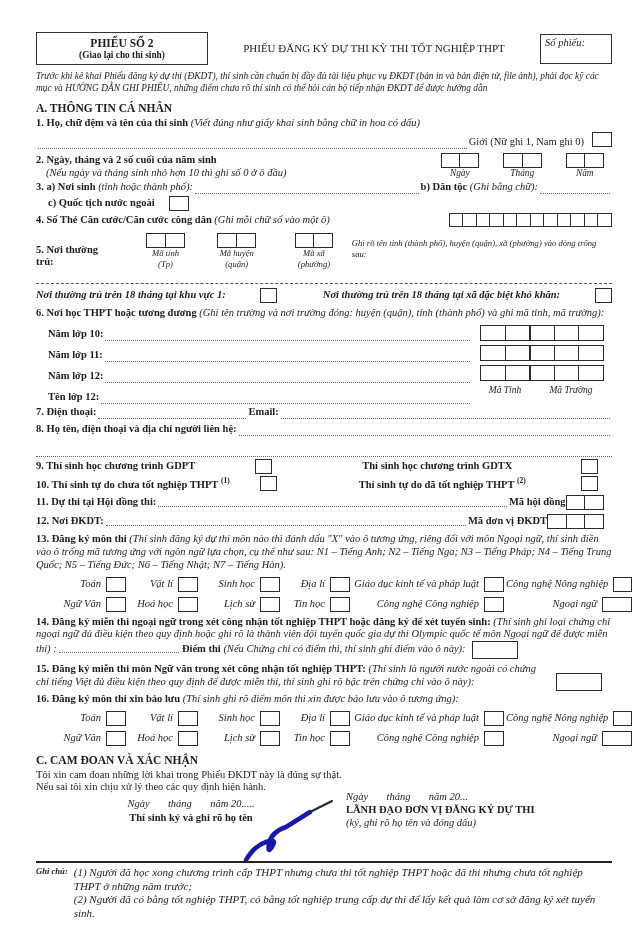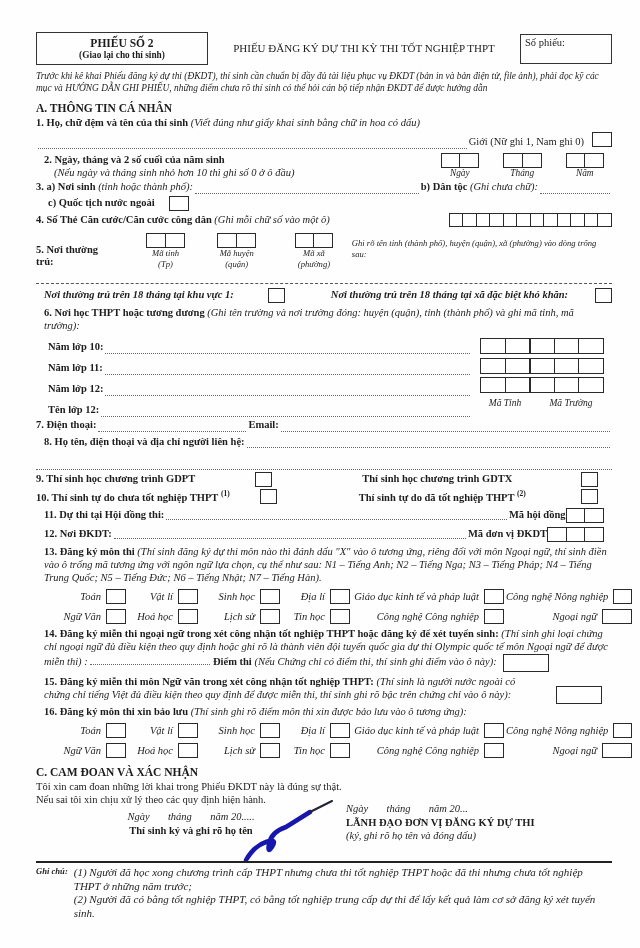--- a/index.html
+++ b/index.html
@@ -18,32 +18,32 @@
   .rowc { display:flex; align-items:center; }
   .lead { flex:1 1 auto; border-bottom:1.2px dotted #666; height:0.8em; min-width:10px; margin:0 2px; }
   .lead-fixed { display:inline-block; border-bottom:1.2px dotted #666; height:0.8em; vertical-align:baseline; }
   .box { display:inline-block; width:17px; height:15px; border:1.5px solid #2a2a2a; background:#fff; box-sizing:border-box; vertical-align:middle; }
   .boxrow { display:inline-flex; vertical-align:middle; }
   .boxrow .box + .box { margin-left:-1.5px; }
   .box.w { width:20px; }
   .box.small { width:15px; height:14px; }
   .box.wide { width:46px; height:18px; }
   .box.lang { width:30px; }
-  .mt2 { margin-top:2px; } .mt4 { margin-top:4px;margin-left:8px; } .mt6 { margin-top:6px; }
+  .mt2 { margin-top:2px; } .mt4 { margin-top:4px; } .mt6 { margin-top:6px; }
   .sec-title { font-weight:bold; font-size:11.5px; margin-top:7px; }
   
   .hdr { display:flex; }
   .hdr-left { width:300px; }
   .dept-line { display:flex; align-items:flex-end; border-bottom:1px solid #555; padding-bottom:2px; }
   .nat { flex:1; text-align:center; }
   .nat-motto { font-weight:bold; text-decoration:underline; margin-top:2px; }
   .hdr2 { display:flex; align-items:center; margin-top:6px; }
   .sheet-box { border:1.5px solid #333; text-align:center; padding:3px 10px; width:150px; }
   .form-title { flex:1; text-align:center; font-weight:normal; font-size:11px; padding:0 6px; }
-  .sono-box { border:1.2px solid #333; width:92px; height:30px; padding:2px 4px; box-sizing:border-box; }
+  .sono-box { border:1.2px solid #333; width:72px; height:30px; font-style:italic; padding:2px 4px; box-sizing:border-box; }
   .intro { font-style:italic; font-size:9.4px; margin-top:6px; }
   
   .cellgrid { display:inline-flex; }
   .cellgrid .cell { width:26px; height:16px; border:1.5px solid #2a2a2a; box-sizing:border-box; background:#fff; }
   .cellgrid .cell + .cell { margin-left:-1.5px; }
   .cellgrid .cell.divider { border-left-width:2.5px; }
   .subj-grid { display:grid; grid-template-columns:84px 70px 80px 68px 152px 126px; column-gap:2px; row-gap:5px; margin:5px 0 2px 6px; }
   .subj-cell { display:flex; justify-content:flex-end; align-items:center; gap:5px; font-style:italic; white-space:nowrap; }
   .dashline { border-top:1.3px dashed #555; margin-top:14px; }
   .q6wrap { display:flex; }
@@ -116,21 +116,21 @@
         <div class="i sm">Năm</div>
       </div>
     </div>
   </div>
 
   <div class="row mt2">
     <span class="b">3. a) Nơi sinh</span>&nbsp;
     <span class="i">(tỉnh hoặc thành phố):</span>
     <span class="lead"></span>
     <span class="b">b) Dân tộc</span>&nbsp;
-    <span class="i">(Ghi chưa chữ):</span>
+    <span class="i">(Ghi bằng chữ):</span>
     <span class="lead" style="max-width:70px"></span>
   </div>
   <div class="rowc mt2" style="margin-left:12px">
     <span class="b">c) Quốc tịch nước ngoài</span>
     <span class="box w" style="margin-left:14px"></span>
   </div>
 
   <div class="rowc mt2">
     <span class="b">4. Số Thẻ Căn cước/Căn cước công dân</span>&nbsp;
     <span class="i">(Ghi mỗi chữ số vào một ô)</span>

